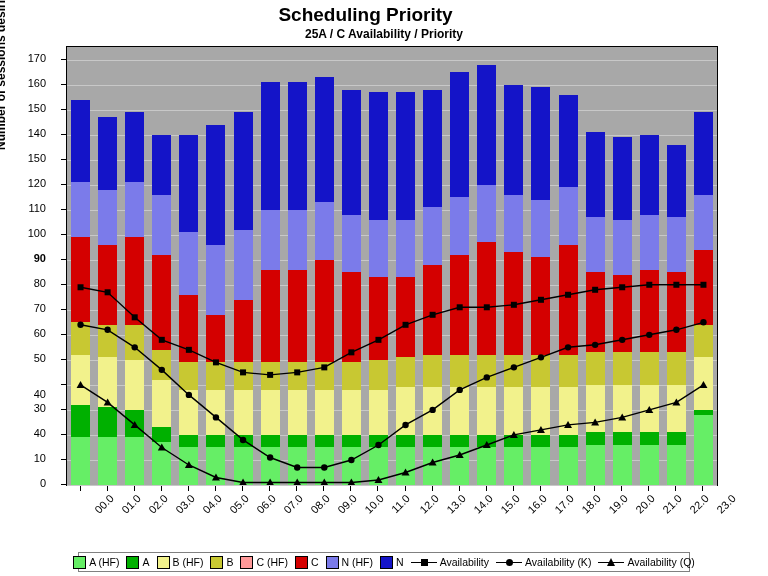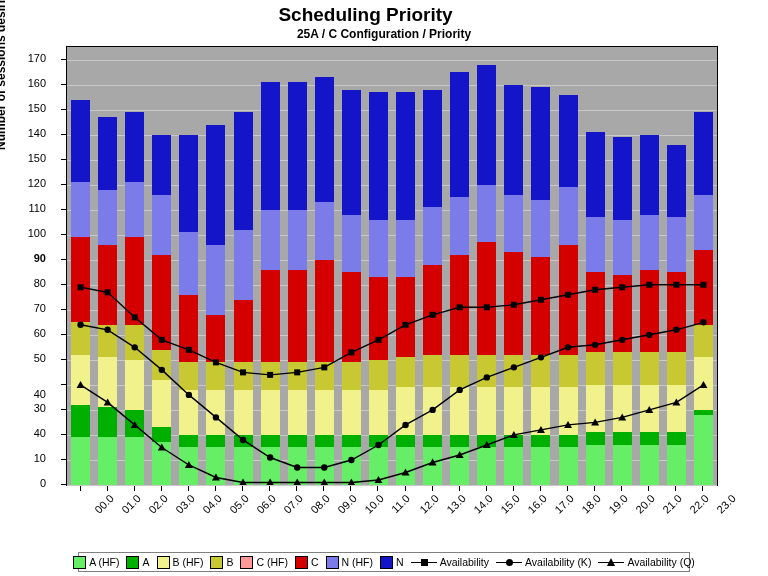--- a/index.html
+++ b/index.html
@@ -75,21 +75,21 @@
   .mk.ci{border-radius:50%;}
   .mk.tr{width:0;height:0;background:transparent;border-left:4px solid transparent;border-right:4px solid transparent;border-bottom:8px solid #000;top:1px;left:9px;}
   svg{display:block;}
 </style>
 </head>
 <body>
 
 <div id="root">
 
   <div class="title">Scheduling Priority</div>
-  <div class="subtitle">25A / C Configuration /  Priority</div>
+  <div class="subtitle">25A / C Availability /  Priority</div>
 
   <div class="ylabel-rot">Number of sessions desiring each hour</div>
 
   <div id="plot">
     <div id="grid">
         <div class="gridline" style="top: 438px;"></div>
         <div class="gridline" style="top: 412.971px;"></div>
         <div class="gridline" style="top: 387.943px;"></div>
         <div class="gridline" style="top: 362.914px;"></div>
         <div class="gridline" style="top: 337.886px;"></div>

